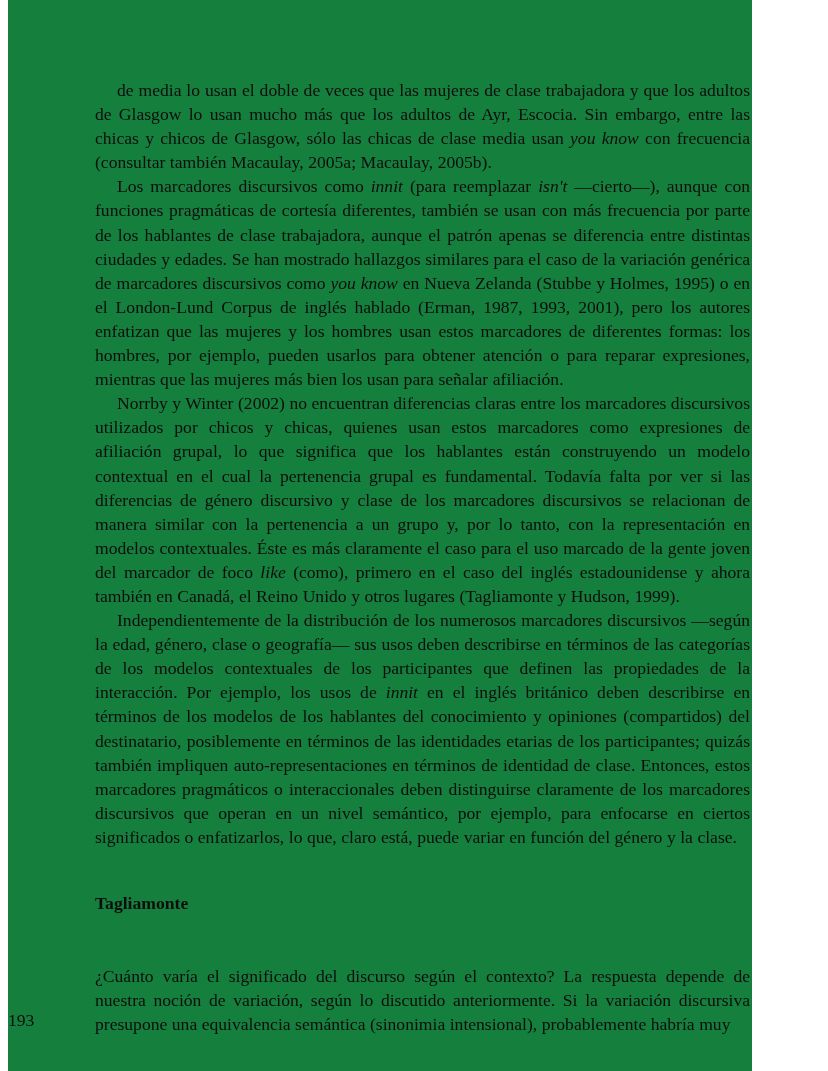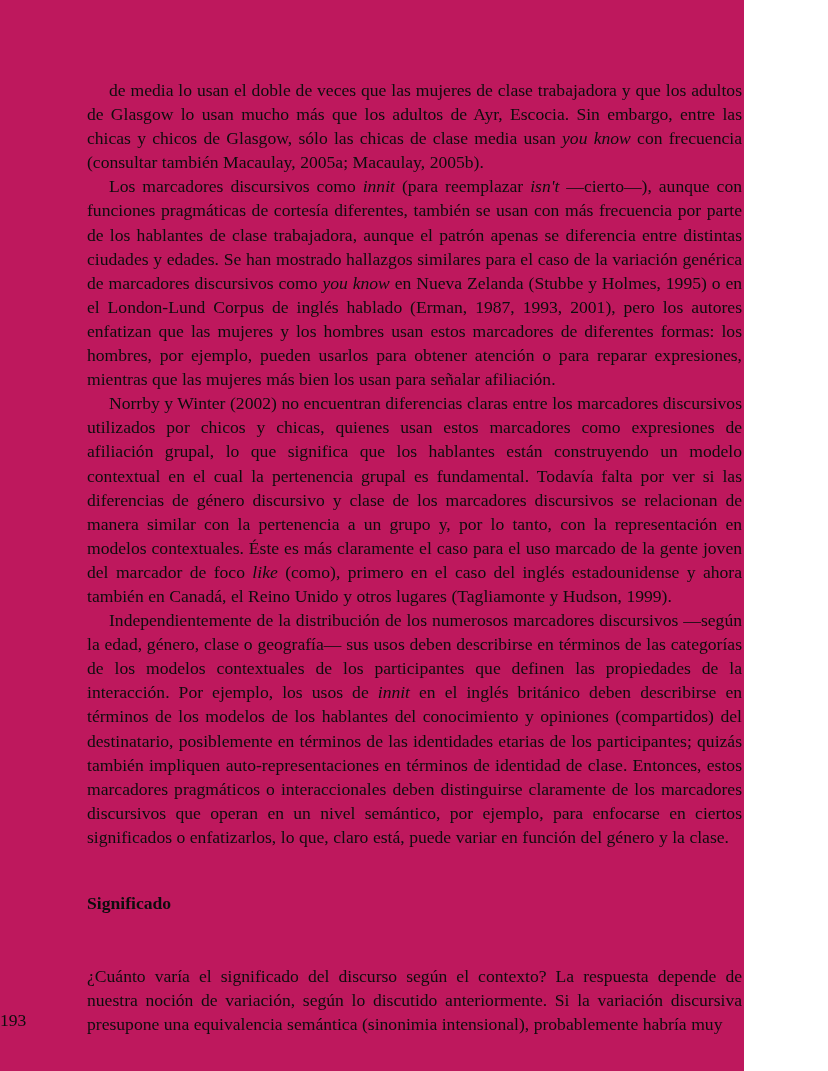--- a/index.html
+++ b/index.html
@@ -10,24 +10,24 @@
   body {
     width: 828px;
     height: 1071px;
     position: relative;
     font-family: "Liberation Serif", "DejaVu Serif", serif;
     color: #0d0d0d;
     overflow: hidden;
   }
   .page {
     position: absolute;
-    left: 0; top: 0;
+    left: 8px; top: 0;
     width: 744px;
     height: 1071px;
-    background: #be185d;
+    background: #15803d;
   }
   .textblock {
     position: absolute;
     left: 87px;
     top: 78px;
     width: 655px;
   }
   p.para {
     margin: 0;
     text-align: justify;
@@ -73,21 +73,21 @@
 
   <div class="textblock">
 
     <p class="para" id="para-1"><span>de media lo usan el doble de veces que las mujeres de clase trabajadora y que los adultos de Glasgow lo usan mucho más que los adultos de Ayr, Escocia. Sin embargo, entre las chicas y chicos de Glasgow, sólo las chicas de clase media usan </span><i>you know</i><span> con frecuencia (consultar también Macaulay, 2005a; Macaulay, 2005b).</span></p>
     <p class="para" id="para-2"><span>Los marcadores discursivos como </span><i>innit</i><span> (para reemplazar </span><i>isn't</i><span> —cierto—), aunque con funciones pragmáticas de cortesía diferentes, también se usan con más frecuencia por parte de los hablantes de clase trabajadora, aunque el patrón apenas se diferencia entre distintas ciudades y edades. Se han mostrado hallazgos similares para el caso de la variación genérica de marcadores discursivos como </span><i>you know</i><span> en Nueva Zelanda (Stubbe y Holmes, 1995) o en el London-Lund Corpus de inglés hablado (Erman, 1987, 1993, 2001), pero los autores enfatizan que las mujeres y los hombres usan estos marcadores de diferentes formas: los hombres, por ejemplo, pueden usarlos para obtener atención o para reparar expresiones, mientras que las mujeres más bien los usan para señalar afiliación.</span></p>
     <p class="para" id="para-3"><span>Norrby y Winter (2002) no encuentran diferencias claras entre los marcadores discursivos utilizados por chicos y chicas, quienes usan estos marcadores como expresiones de afiliación grupal, lo que significa que los hablantes están construyendo un modelo contextual en el cual la pertenencia grupal es fundamental. Todavía falta por ver si las diferencias de género discursivo y clase de los marcadores discursivos se relacionan de manera similar con la pertenencia a un grupo y, por lo tanto, con la representación en modelos contextuales. Éste es más claramente el caso para el uso marcado de la gente joven del marcador de foco </span><i>like</i><span> (como), primero en el caso del inglés estadounidense y ahora también en Canadá, el Reino Unido y otros lugares (Tagliamonte y Hudson, 1999).</span></p>
     <p class="para" id="para-4"><span>Independientemente de la distribución de los numerosos marcadores discursivos —según la edad, género, clase o geografía— sus usos deben describirse en términos de las categorías de los modelos contextuales de los participantes que definen las propiedades de la interacción. Por ejemplo, los usos de </span><i>innit</i><span> en el inglés británico deben describirse en términos de los modelos de los hablantes del conocimiento y opiniones (compartidos) del destinatario, posiblemente en términos de las identidades etarias de los participantes; quizás también impliquen auto-representaciones en términos de identidad de clase. Entonces, estos marcadores pragmáticos o interaccionales deben distinguirse claramente de los marcadores discursivos que operan en un nivel semántico, por ejemplo, para enfocarse en ciertos significados o enfatizarlos, lo que, claro está, puede variar en función del género y la clase.</span></p>
 
     <div class="spacer-before-heading"></div>
 
-    <h2 class="heading">Significado</h2>
+    <h2 class="heading">Tagliamonte</h2>
 
     <div class="spacer-after-heading"></div>
 
     <p class="para noindent" id="para-5"><span>¿Cuánto varía el significado del discurso según el contexto? La respuesta depende de nuestra noción de variación, según lo discutido anteriormente. Si la variación discursiva presupone una equivalencia semántica (sinonimia intensional), probablemente habría muy</span></p>
 
   </div>
 
   <div class="pagenum">193</div>
 
 </div>

